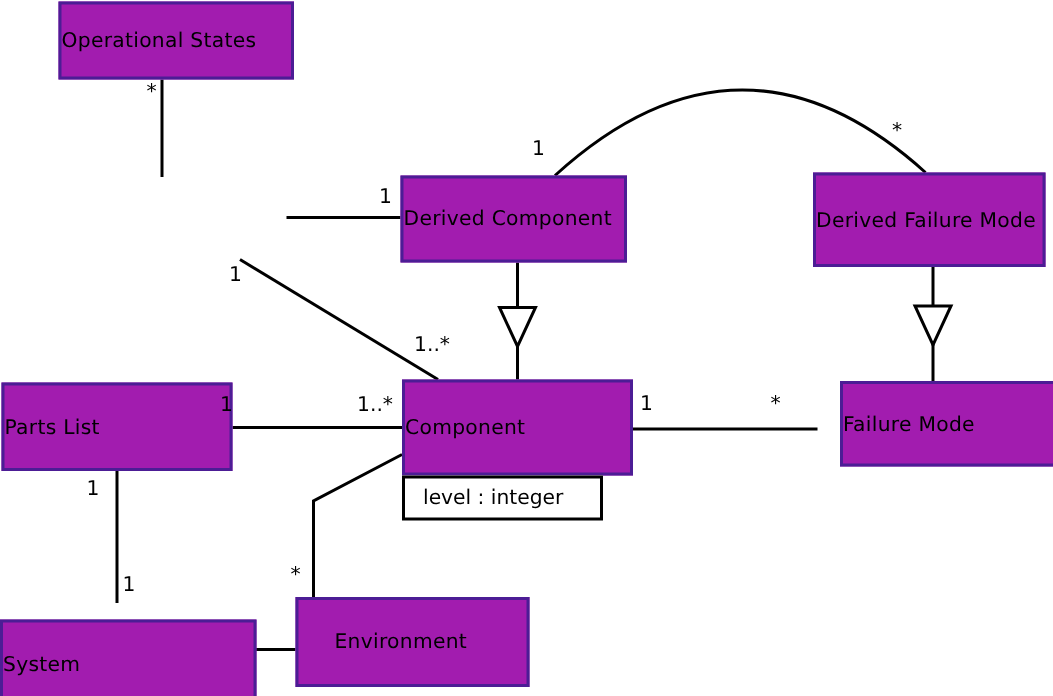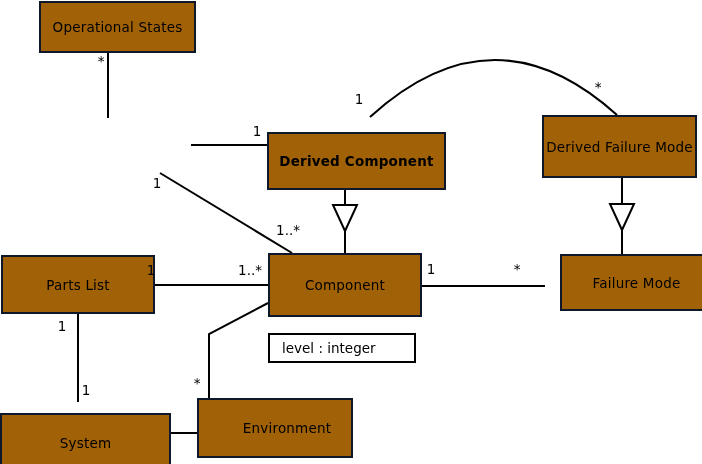--- a/index.html
+++ b/index.html
@@ -18,25 +18,24 @@
   }
   #edges-svg {
     position: absolute;
     left: 0;
     top: 0;
     z-index: 1;
   }
   .uml-class {
     position: absolute;
     box-sizing: border-box;
-    background: #a16207;
-    border: 2px solid #0f172a;
+    background: #a21caf;
+    border: 2px solid #4c1d95;
     display: flex;
     align-items: center;
-    justify-content: center;
     font-size: 13.5px;
     letter-spacing: 0.2px;
     z-index: 2;
     white-space: nowrap;
   }
   .uml-attrs {
     position: absolute;
     box-sizing: border-box;
     background: #ffffff;
     border: 2px solid #000000;
@@ -72,33 +71,33 @@
       <polyline points="160,173 292,253" fill="none" stroke="#000000" stroke-width="2"></polyline>
       <polyline points="155,285 268,285" fill="none" stroke="#000000" stroke-width="2"></polyline>
       <polyline points="422,286 545,286" fill="none" stroke="#000000" stroke-width="2"></polyline>
       <polyline points="78,314 78,402" fill="none" stroke="#000000" stroke-width="2"></polyline>
       <polyline points="268,303 209,334 209,398" fill="none" stroke="#000000" stroke-width="2"></polyline>
       <polyline points="154,433 197,433" fill="none" stroke="#000000" stroke-width="2"></polyline>
     </svg>
 <div class="uml-class" style="left: 39px; top: 1px; width: 157px; height: 52px;">
       <span>Operational States</span>
     </div>
-    <div class="uml-class" style="left: 267px; top: 132px; width: 179px; height: 58px; font-weight: bold;">
+    <div class="uml-class" style="left: 267px; top: 117px; width: 151px; height: 58px;">
       <span>Derived Component</span>
     </div>
     <div class="uml-class" style="left: 542px; top: 115px; width: 155px; height: 63px;">
       <span>Derived Failure Mode</span>
     </div>
     <div class="uml-class" style="left: 1px; top: 255px; width: 154px; height: 59px;">
       <span>Parts List</span>
     </div>
     <div class="uml-class" style="left: 268px; top: 253px; width: 154px; height: 64px;">
       <span>Component</span>
     </div>
-    <div class="uml-attrs" style="left: 268px; top: 333px; width: 148px; height: 30px;">
+    <div class="uml-attrs" style="left: 268px; top: 317px; width: 134px; height: 30px;">
       <span>level : integer</span>
     </div>
     <div class="uml-class" style="left: 545px; top: 254px; width: 153px; height: 57px; margin-left: 15px;">
       <span>Failure Mode</span>
     </div>
     <div class="uml-class" style="left: 0px; top: 413px; width: 171px; height: 59px;">
       <span>System</span>
     </div>
     <div class="uml-class" style="left: 197px; top: 398px; width: 156px; height: 60px; padding-left: 24px;">
       <span>Environment</span>

